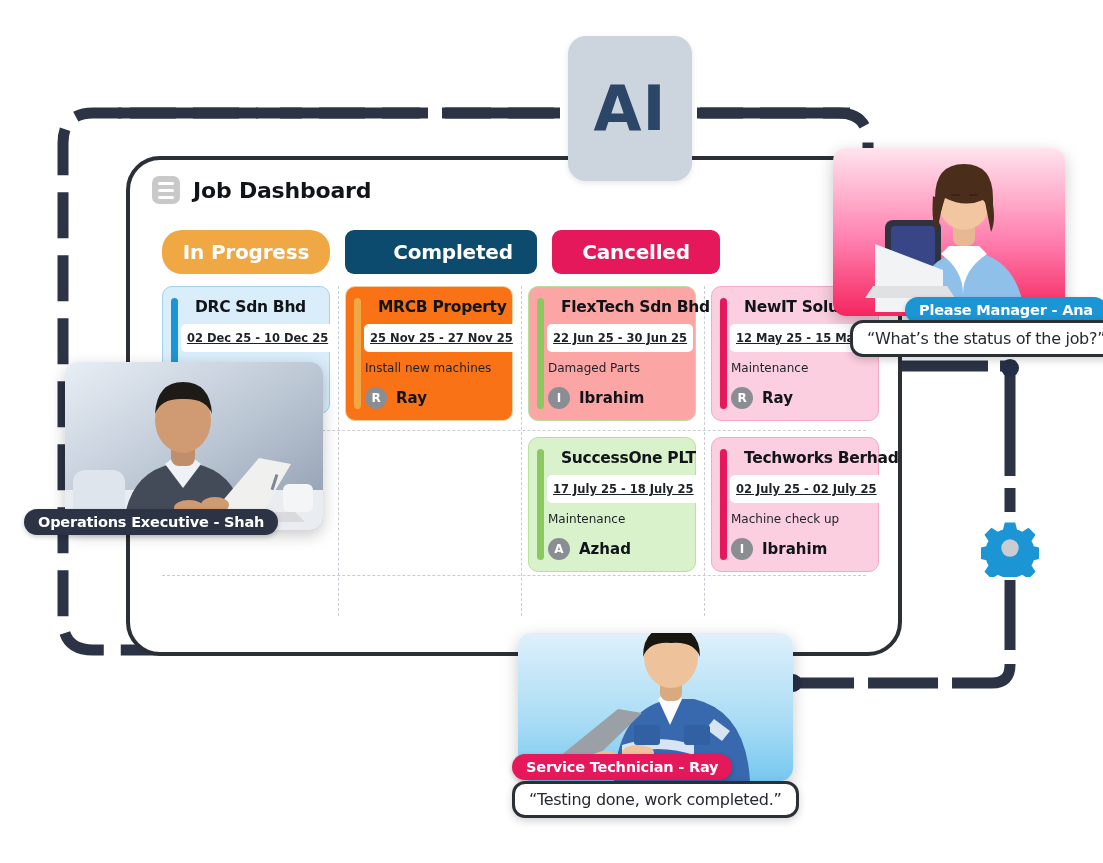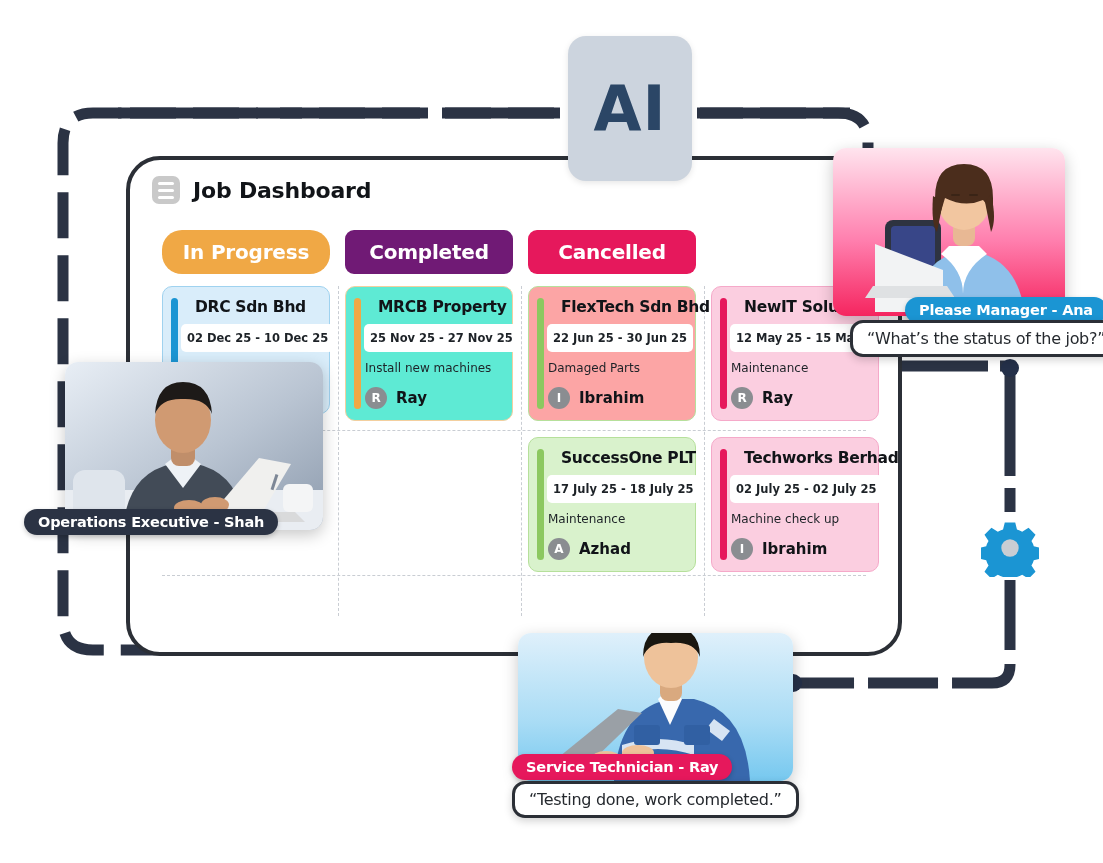--- a/index.html
+++ b/index.html
@@ -75,20 +75,21 @@
   }
   .card-title{
     font-size:15.5px;font-weight:700;color:#111418;margin:1px 0 8px 16px;
     font-family:"DejaVu Sans", sans-serif;white-space:nowrap;letter-spacing:-.3px;
   }
   .card-date{
     display:inline-block;background:#ffffff;border-radius:5px;
     padding:7px 6px;font-size:11.5px;font-weight:700;color:#1d2227;
     margin-left:2px;white-space:nowrap;
     font-family:"DejaVu Sans", sans-serif;
+    text-decoration:underline;
   }
   .card-desc{
     font-size:12px;color:#1d2227;margin:9px 0 0 3px;
     font-family:"DejaVu Sans", sans-serif;
   }
   .card-assignee{
     display:flex;align-items:center;gap:9px;margin:12px 0 0 3px;
   }
   .avatar{
     width:22px;height:22px;border-radius:50%;background:#8a8d91;
@@ -161,38 +162,38 @@
       <div class="burger">
         <i></i>
           <i></i>
           <i></i>
       </div>
       <div class="panel-title">Job Dashboard</div>
     </div>
 
     <div class="pills">
       <div class="pill" style="background: rgb(240, 168, 69); border-radius: 20px;">In Progress</div>
-      <div class="pill" style="background: #701a75;">Completed</div>
+      <div class="pill" style="background: #0c4a6e; padding-left: 24px;">Completed</div>
       <div class="pill" style="background: rgb(230, 24, 92);">Cancelled</div>
     </div>
 
     <div class="board">
       <div class="grid-lines">
         <div class="vline" style="left:176px"></div>
         <div class="vline" style="left:359px"></div>
         <div class="vline" style="left:542px"></div>
         <div class="hline" style="top:144px"></div>
         <div class="hline" style="top:289px"></div>
       </div>
       <div class="cols">
           <div class="col">
             <div class="card" style="background: rgb(217, 237, 250); border: 1px solid rgb(159, 210, 239);"><div class="accent" style="background: rgb(27, 149, 211);"></div><div class="card-title">DRC Sdn Bhd</div><div class="card-date">02 Dec 25 - 10 Dec 25</div><div class="card-desc">Please call PIC</div></div>
           </div>
           <div class="col">
-            <div class="card" style="background: #5eead4; border: 1px solid rgb(243, 207, 159);"><div class="accent" style="background: rgb(240, 168, 69);"></div><div class="card-title">MRCB Property</div><div class="card-date">25 Nov 25 - 27 Nov 25</div><div class="card-desc">Install new machines</div><div class="card-assignee">
+            <div class="card" style="background: #f97316; border: 1px solid rgb(243, 207, 159);"><div class="accent" style="background: rgb(240, 168, 69);"></div><div class="card-title">MRCB Property</div><div class="card-date">25 Nov 25 - 27 Nov 25</div><div class="card-desc">Install new machines</div><div class="card-assignee">
                 <div class="avatar">R</div>
                 <div class="assignee-name">Ray</div>
               </div></div>
           </div>
           <div class="col">
             <div class="card" style="background: #fca5a5; border: 1px solid rgb(182, 224, 155);"><div class="accent" style="background: rgb(140, 200, 96);"></div><div class="card-title">FlexTech Sdn Bhd</div><div class="card-date">22 Jun 25 - 30 Jun 25</div><div class="card-desc">Damaged Parts</div><div class="card-assignee">
                 <div class="avatar">I</div>
                 <div class="assignee-name">Ibrahim</div>
               </div></div>
             <div class="card" style="background: rgb(217, 242, 204); border: 1px solid rgb(182, 224, 155);"><div class="accent" style="background: rgb(140, 200, 96);"></div><div class="card-title">SuccessOne PLT</div><div class="card-date">17 July 25 - 18 July 25</div><div class="card-desc">Maintenance</div><div class="card-assignee">

